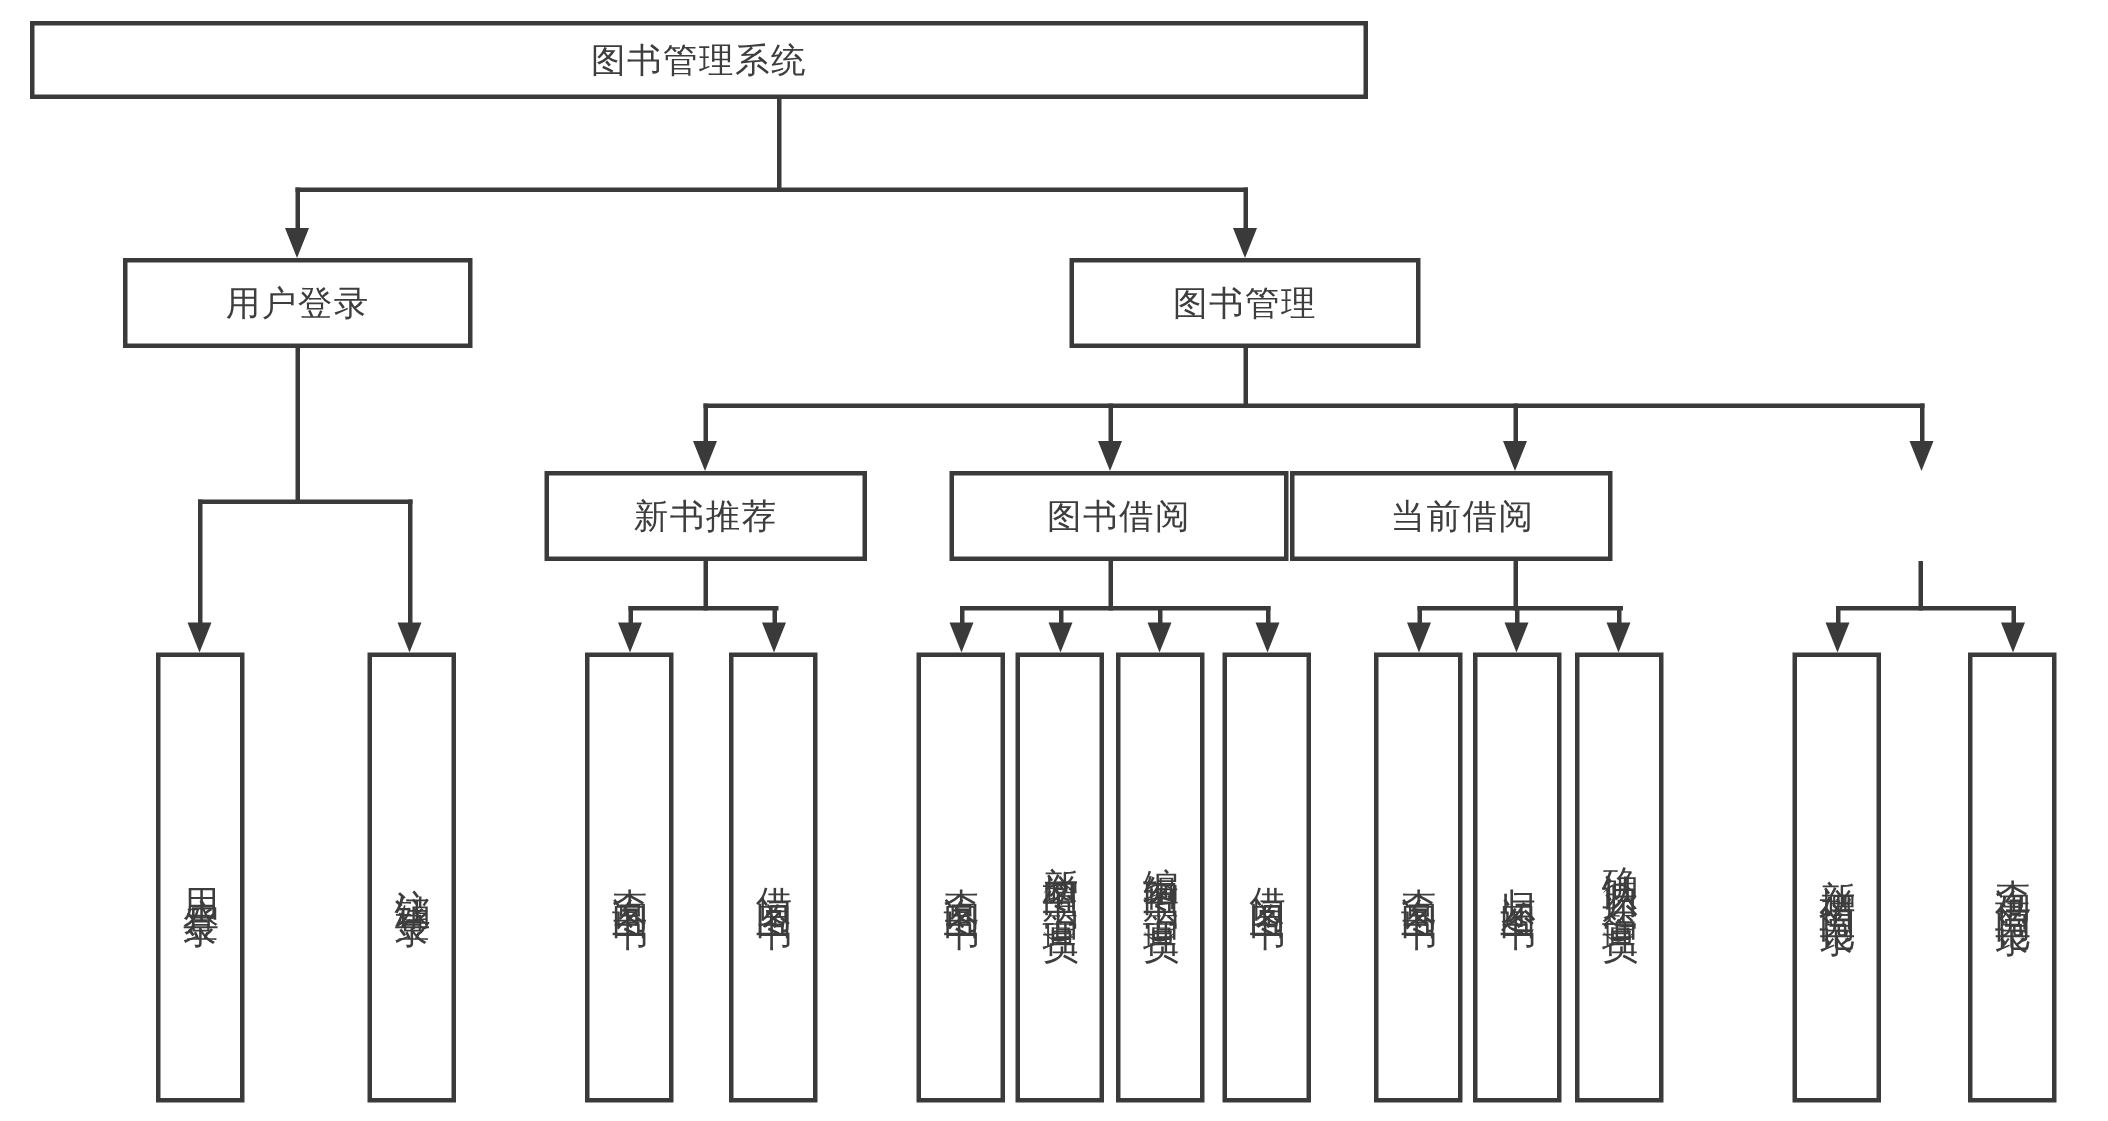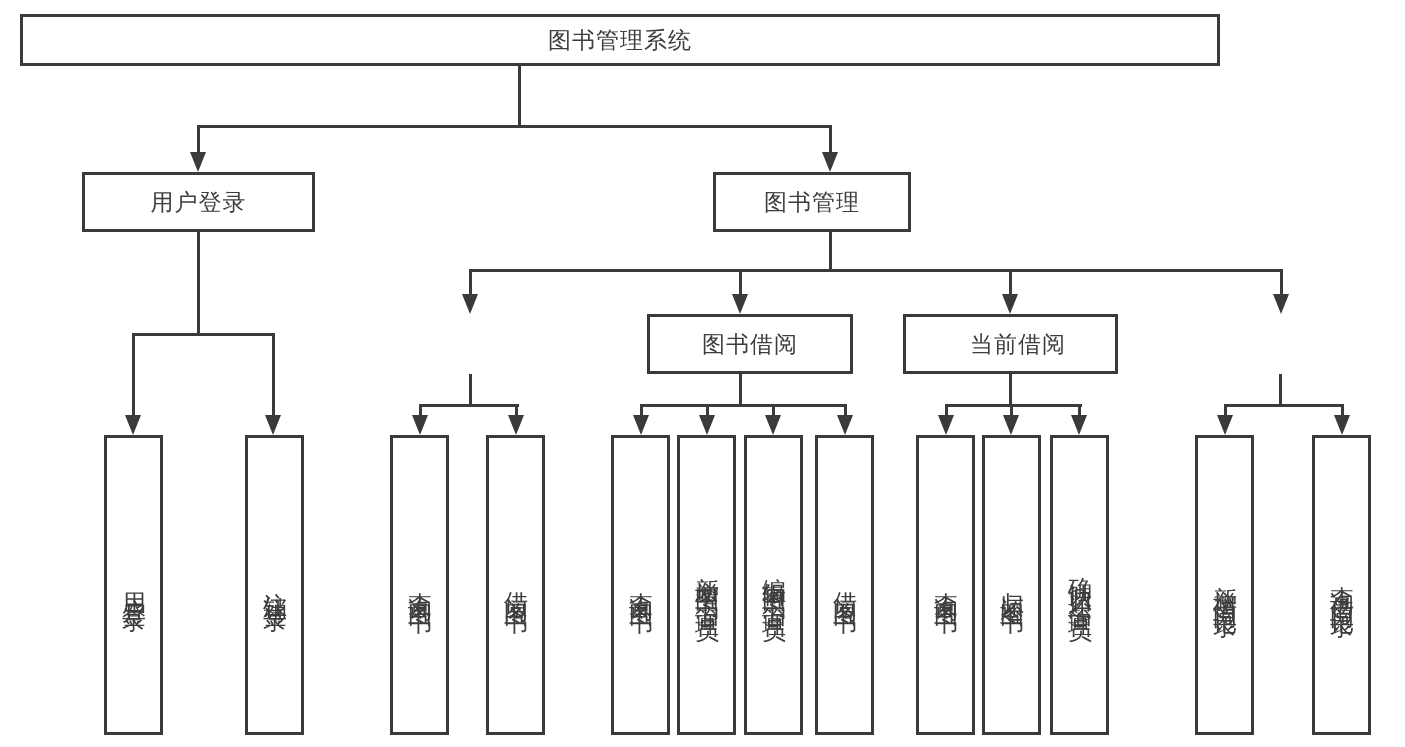--- a/index.html
+++ b/index.html
@@ -50,35 +50,35 @@
     color:rgba(158,158,158,0.85);
     letter-spacing:1px;
     white-space:nowrap;
   }
 </style>
 </head>
 <body>
 
 <div id="stage">
 
-  <div class="hbox" style="left:20px;top:14px;width:1200px;height:52px;">
+  <div class="hbox" style="left:20px;top:14px;width:892px;height:52px;">
     <span>图书管理系统</span>
   </div>
 
   <div class="vline" style="left:518px;top:66px;height:61px;"></div>
   <div class="hline" style="left:197px;top:125px;width:635px;"></div>
   <div class="vline" style="left:197px;top:125px;height:33px;"></div>
   <div class="arrow" style="left:190px;top:152px;"></div>
   <div class="vline" style="left:829px;top:125px;height:33px;"></div>
   <div class="arrow" style="left:822px;top:152px;"></div>
 
   <div class="hbox" style="left:82px;top:172px;width:233px;height:60px;">
     <span>用户登录</span>
   </div>
-  <div class="hbox" style="left:713px;top:172px;width:198px;height:60px;">
+  <div class="hbox" style="left:713px;top:172px;width:234px;height:60px;">
     <span>图书管理</span>
   </div>
 
   <div class="vline" style="left:197px;top:232px;height:104px;"></div>
   <div class="hline" style="left:132px;top:333px;width:143px;"></div>
   <div class="vline" style="left:132px;top:333px;height:88px;"></div>
   <div class="arrow" style="left:125px;top:415px;"></div>
   <div class="vline" style="left:272px;top:333px;height:88px;"></div>
   <div class="arrow" style="left:265px;top:415px;"></div>
 
@@ -86,24 +86,27 @@
   <div class="hline" style="left:469px;top:269px;width:814px;"></div>
   <div class="vline" style="left:469px;top:269px;height:32px;"></div>
   <div class="arrow" style="left:462px;top:294px;"></div>
   <div class="vline" style="left:739px;top:269px;height:32px;"></div>
   <div class="arrow" style="left:732px;top:294px;"></div>
   <div class="vline" style="left:1009px;top:269px;height:32px;"></div>
   <div class="arrow" style="left:1002px;top:294px;"></div>
   <div class="vline" style="left:1280px;top:269px;height:32px;"></div>
   <div class="arrow" style="left:1273px;top:294px;"></div>
 
-  <div class="hbox" style="left:647px;top:314px;width:206px;height:60px;">
+  <div class="hbox" style="left:363px;top:314px;width:215px;height:60px;">
+    <span>新书推荐</span>
+  </div>
+  <div class="hbox" style="left:633px;top:314px;width:226px;height:60px;">
     <span>图书借阅</span>
   </div>
-  <div class="hbox" style="left:903px;top:314px;width:215px;height:60px;padding-left:15px;">
+  <div class="hbox" style="left:860px;top:314px;width:215px;height:60px;padding-left:15px;">
     <span>当前借阅</span>
   </div>
 
   <div class="vline" style="left:469px;top:374px;height:33px;"></div>
   <div class="hline" style="left:419px;top:404px;width:100px;"></div>
   <div class="vline" style="left:419px;top:404px;height:18px;"></div>
   <div class="arrow" style="left:412px;top:415px;"></div>
   <div class="vline" style="left:515px;top:404px;height:18px;"></div>
   <div class="arrow" style="left:508px;top:415px;"></div>
 

